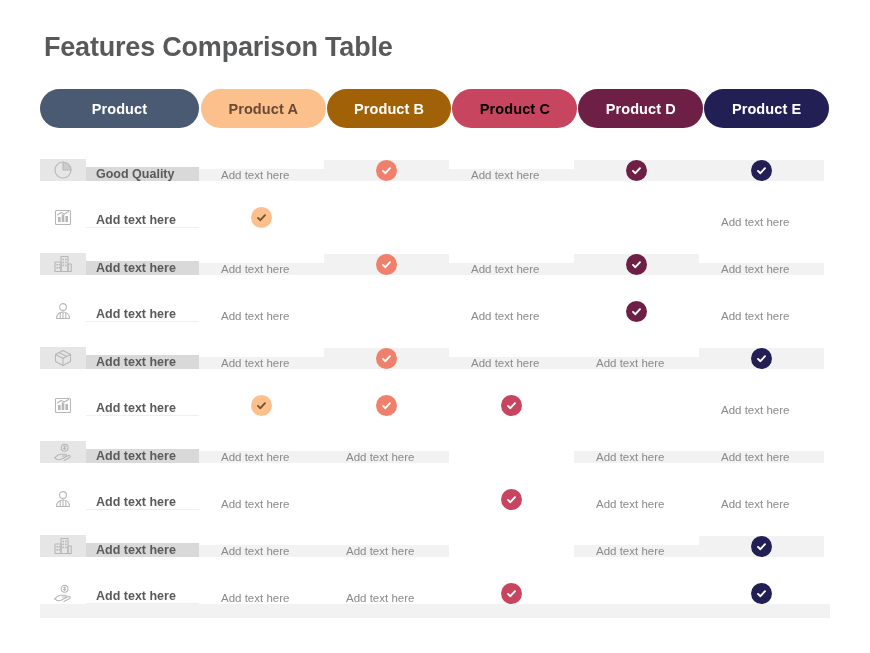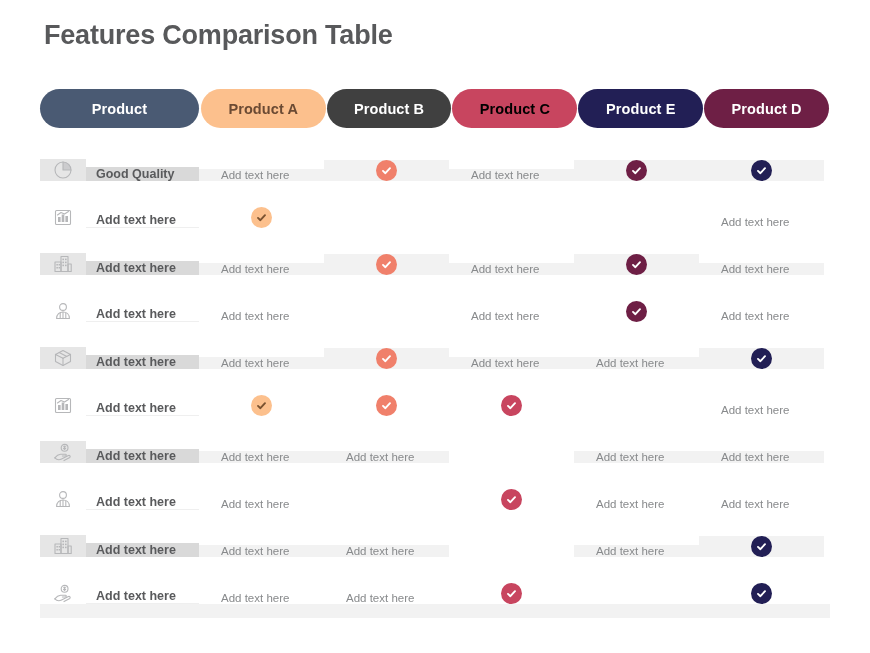--- a/index.html
+++ b/index.html
@@ -11,21 +11,21 @@
     width: 870px;
     height: 653px;
     font-family: "Liberation Sans", sans-serif;
     overflow: hidden;
     position: relative;
   }
 
   #page-title {
     position: absolute;
     left: 44px;
-    top: 20px;
+    top: 32px;
     font-size: 27px;
     font-weight: bold;
     color: #58595b;
     letter-spacing: -0.2px;
   }
 
   
   #header-row {
     position: absolute;
     left: 40px;
@@ -121,24 +121,24 @@
   .icon-svg { display:block; }
 </style>
 </head>
 <body>
 
 <div id="page-title">Features Comparison Table</div>
 
 <div id="header-row">
     <div class="hpill features" style="background: rgb(74, 90, 115); color: rgb(255, 255, 255);">Product</div>
     <div class="hpill prod" style="background: rgb(252, 192, 141); color: rgb(107, 74, 51);">Product A</div>
-    <div class="hpill prod" style="background: #404040; color: rgb(255, 255, 255);">Product B</div>
+    <div class="hpill prod" style="background: #a16207; color: rgb(255, 255, 255);">Product B</div>
     <div class="hpill prod" style="background: rgb(200, 69, 95); color: #000000;">Product C</div>
+    <div class="hpill prod" style="background: rgb(110, 31, 69); color: rgb(255, 255, 255);">Product D</div>
     <div class="hpill prod" style="background: rgb(34, 31, 85); color: rgb(255, 255, 255);">Product E</div>
-    <div class="hpill prod" style="background: rgb(110, 31, 69); color: rgb(255, 255, 255);">Product D</div>
   </div>
 
 <div id="table-body">
     <div class="trow shade">
       <div class="cell-icon">
         <svg class="icon-svg" width="22" height="22" viewBox="0 0 22 22">
           <circle cx="11" cy="11" r="8" fill="none" stroke="#b6b7b9" stroke-width="1.1" stroke-linejoin="round" stroke-linecap="round"></circle>
           <path d="M11 11 L11 3 A8 8 0 0 1 19 11 Z" fill="#b6b7b9" opacity="0.55"></path>
           <path d="M11 11 L19 11 M11 11 L11 3" fill="none" stroke="#b6b7b9" stroke-width="1.1" stroke-linejoin="round" stroke-linecap="round"></path>
         </svg>

